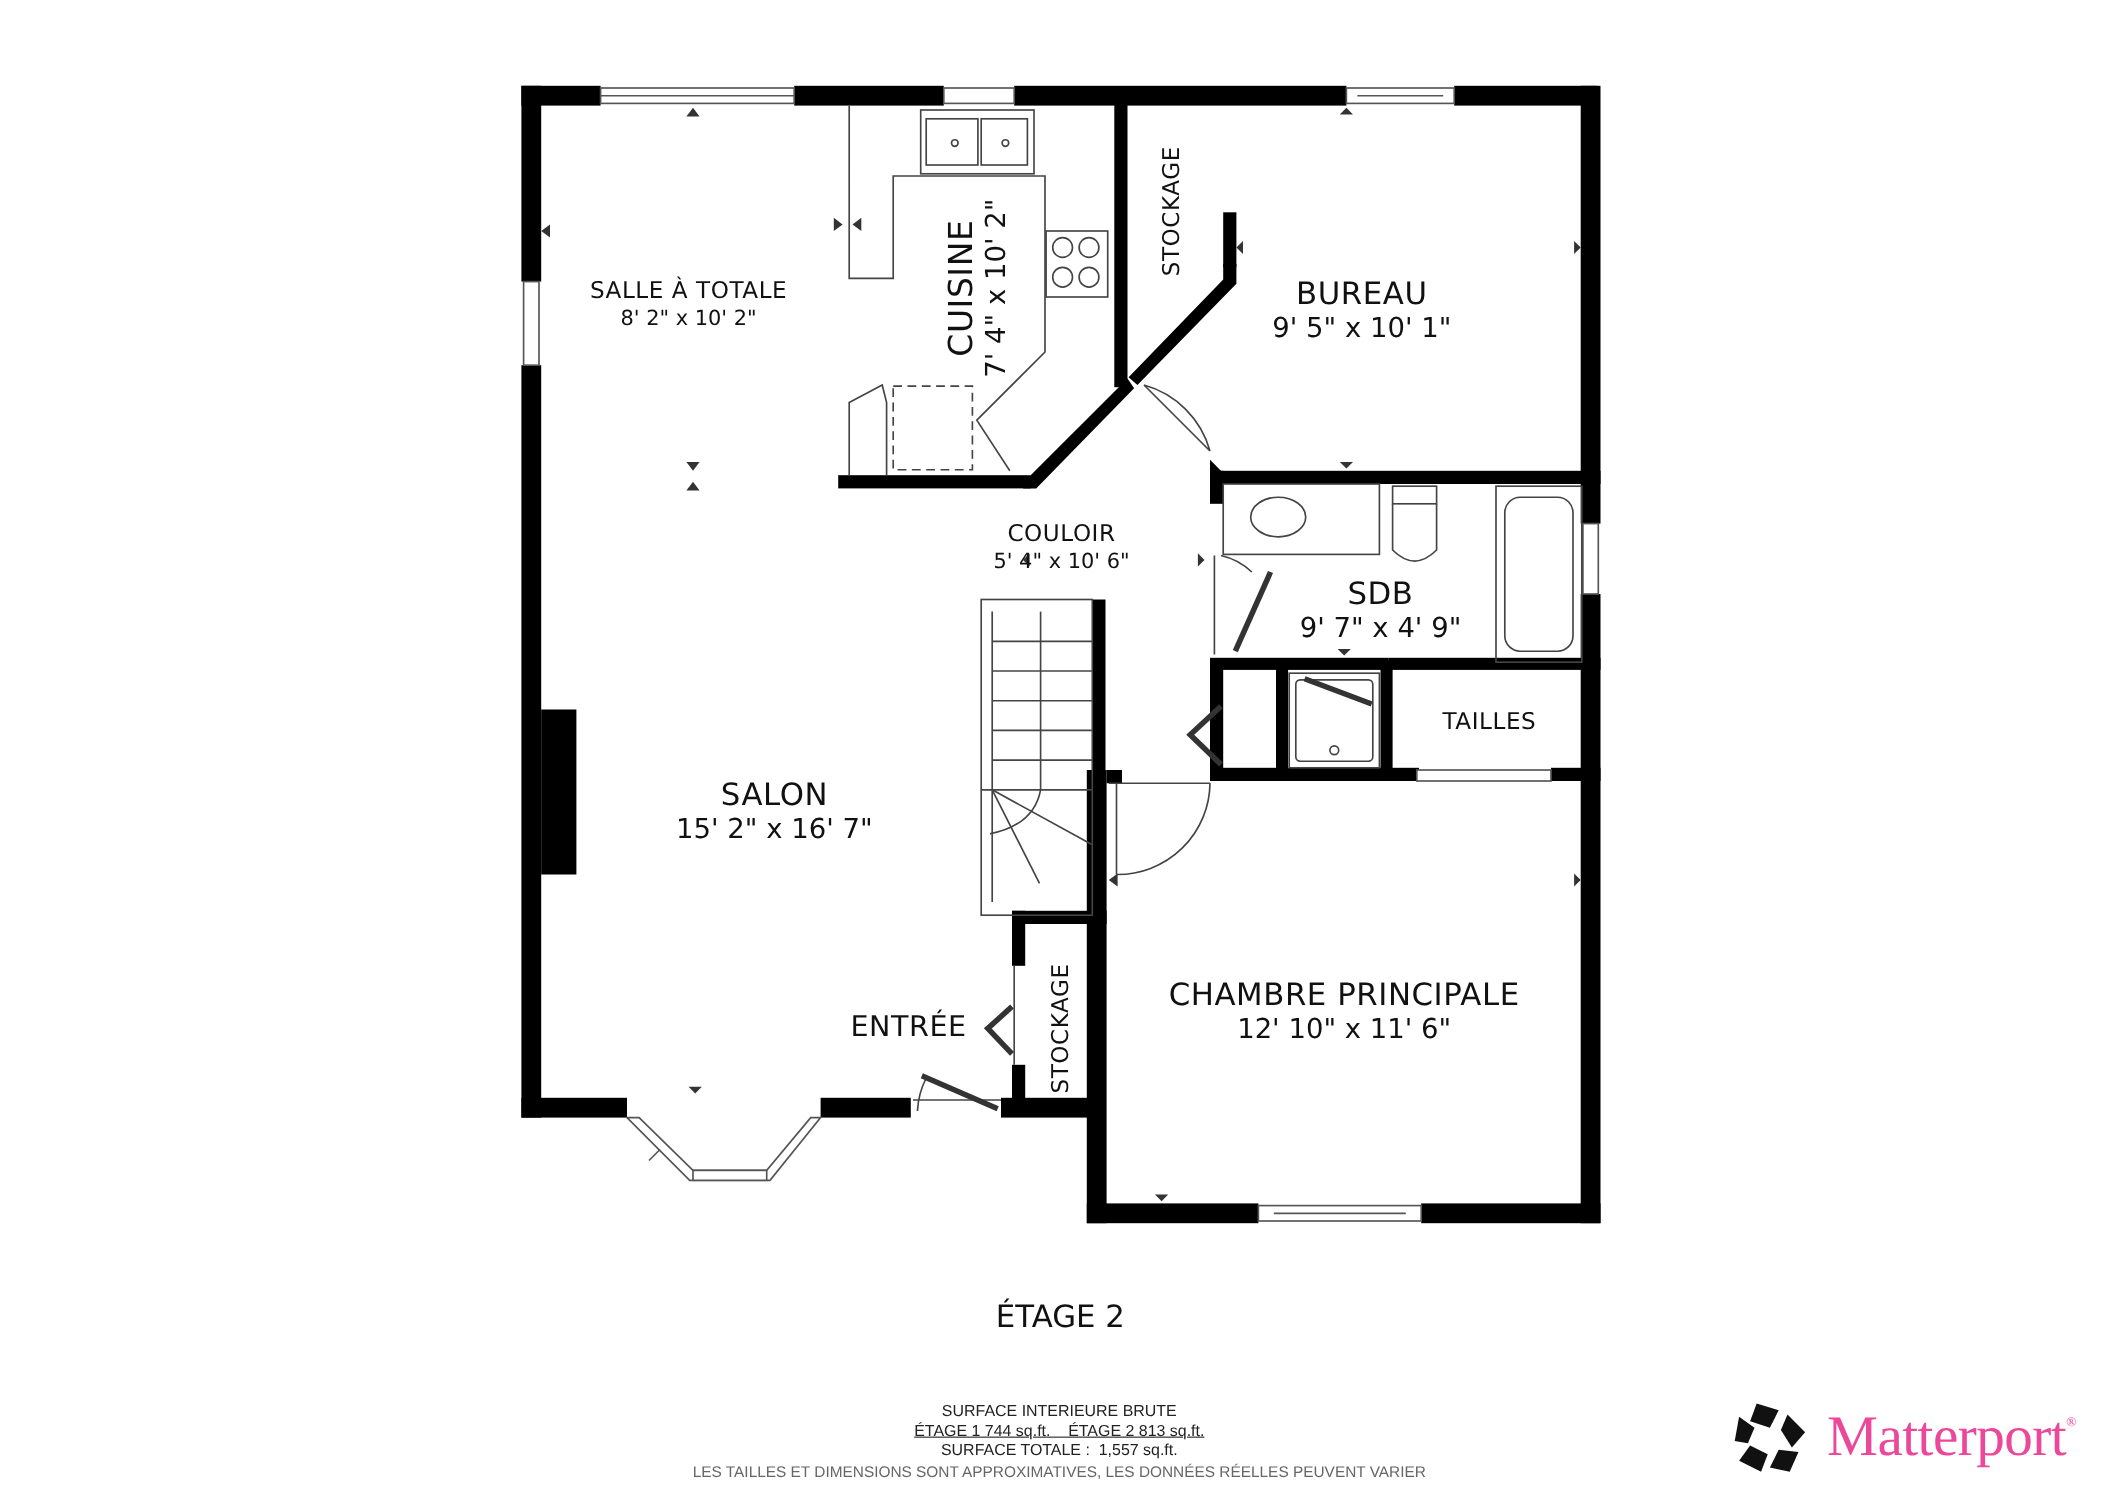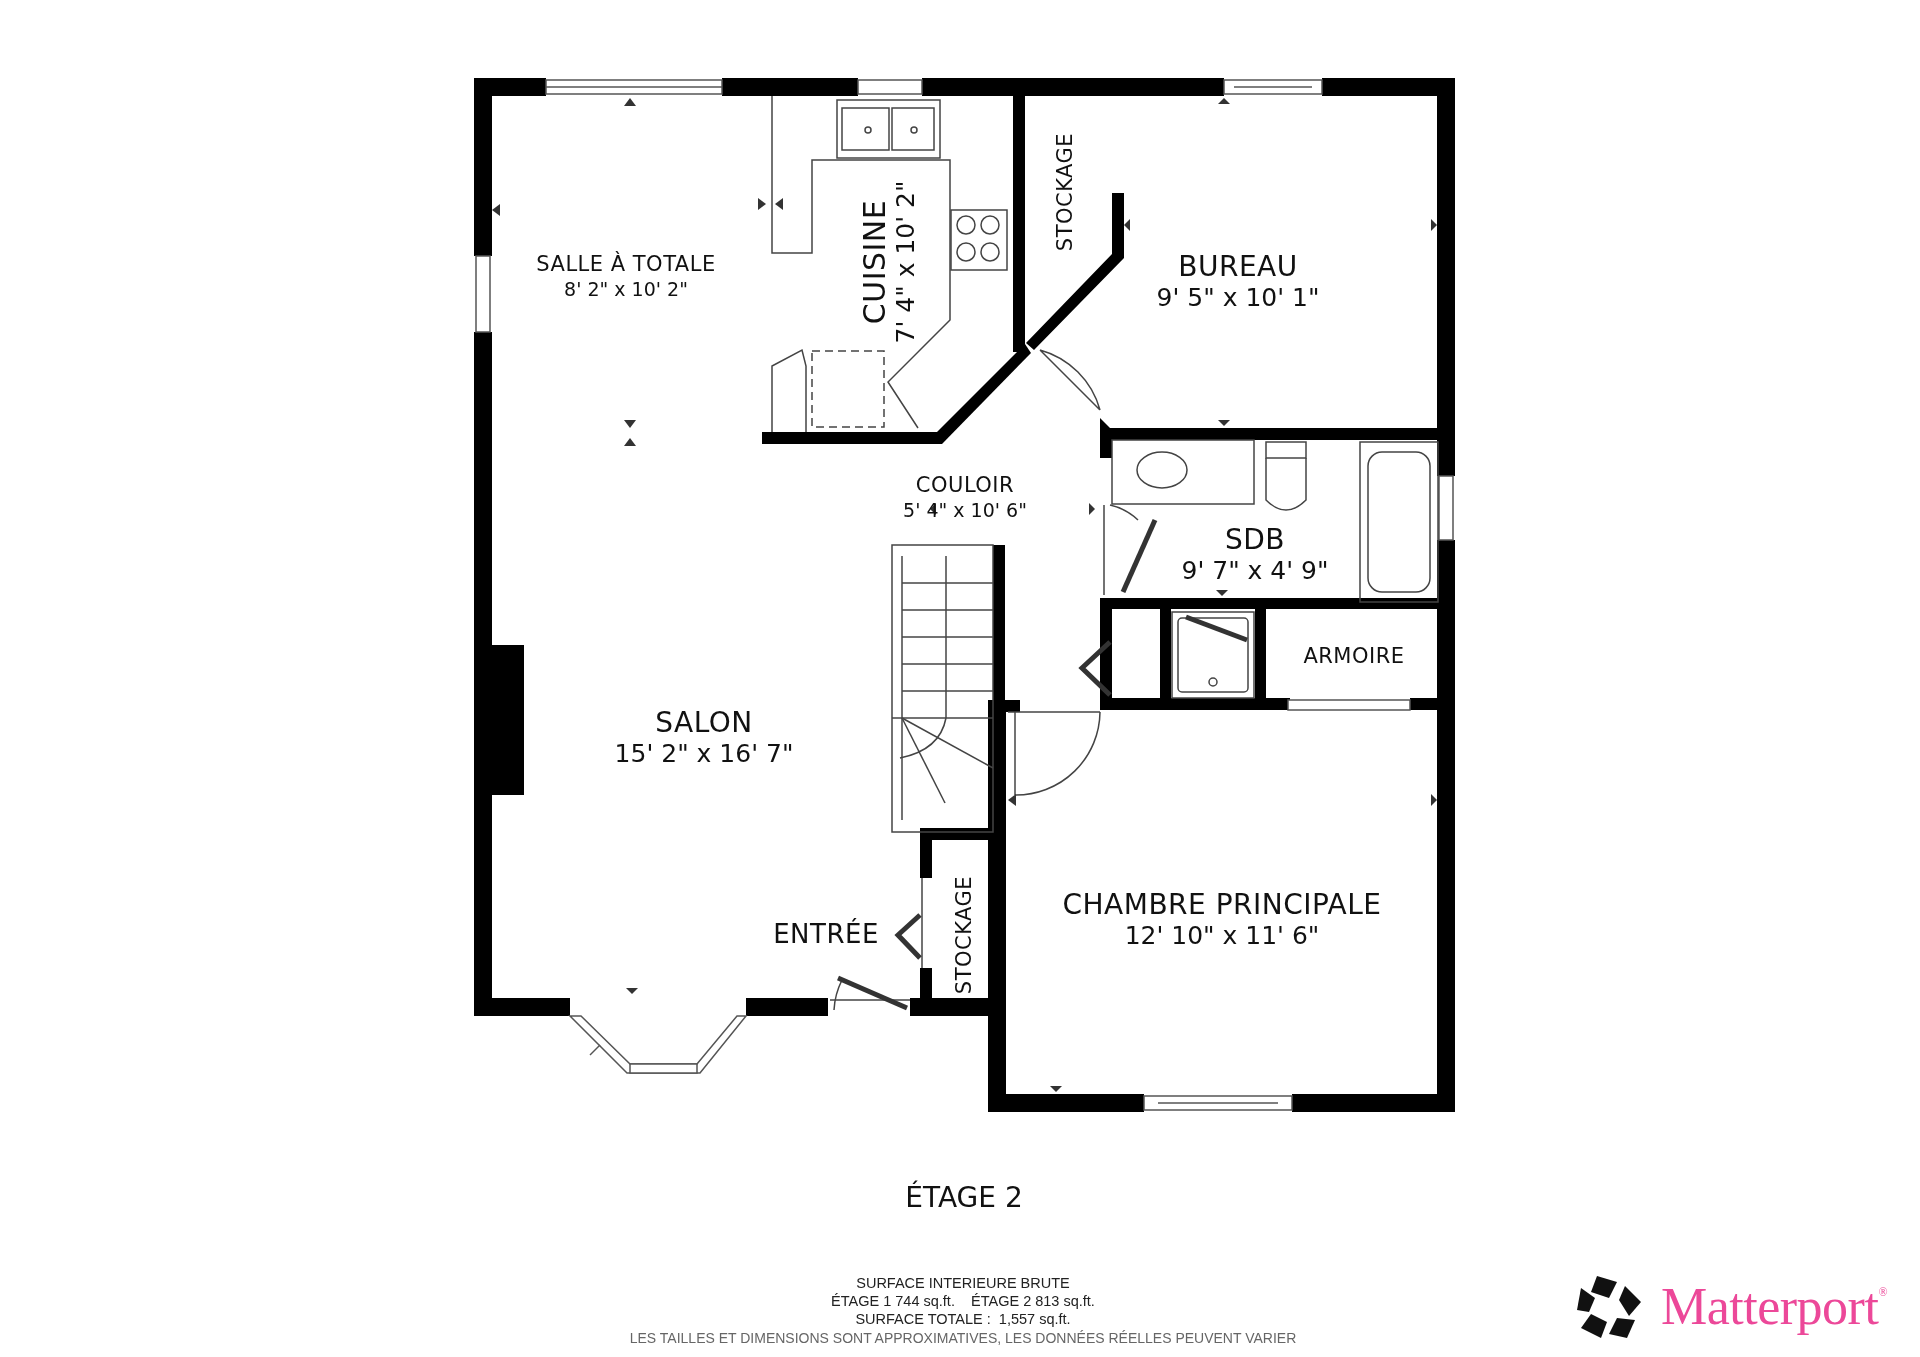--- a/index.html
+++ b/index.html
@@ -204,21 +204,21 @@
   <div class="room-name">COULOIR</div>
   <div class="room-dim">5' 4" x 10' 6"</div>
 </div>
 
 <div class="lbl" style="left:1255px; top:555px;">
   <div class="room-name">SDB</div>
   <div class="room-dim">9' 7" x 4' 9"</div>
 </div>
 
 <div class="lbl" style="left:1354px; top:656px;">
-  <div class="room-name" style="font-size:21px;">ARMOIRE</div>
+  <div class="room-name" style="font-size:21px;">TAILLES</div>
 </div>
 
 <div class="lbl" style="left:704px; top:738px;">
   <div class="room-name">SALON</div>
   <div class="room-dim">15' 2" x 16' 7"</div>
 </div>
 
 <div class="lbl" style="left:826px; top:934px;">
   <div class="room-name" style="font-size:26px;">ENTRÉE</div>
 </div>
@@ -229,21 +229,21 @@
 
 <div class="lbl" style="left:1222px; top:920px;">
   <div class="room-name">CHAMBRE PRINCIPALE</div>
   <div class="room-dim">12' 10" x 11' 6"</div>
 </div>
 
 <div class="floor-title">ÉTAGE 2</div>
 
 <div class="footer">
   <div>SURFACE INTERIEURE BRUTE</div>
-  <div style="white-space:pre;">ÉTAGE 1 744 sq.ft.    ÉTAGE 2 813 sq.ft.</div>
+  <div style="white-space:pre;text-decoration:underline;">ÉTAGE 1 744 sq.ft.    ÉTAGE 2 813 sq.ft.</div>
   <div style="white-space:pre;">SURFACE TOTALE :  1,557 sq.ft.</div>
   <div class="disclaimer">LES TAILLES ET DIMENSIONS SONT APPROXIMATIVES, LES DONNÉES RÉELLES PEUVENT VARIER</div>
 </div>
 
 <div class="logo">
   <svg width="68" height="68" viewBox="0 0 68 68">
     <g fill="#111">
       <polygon points="22,4 42,10 34,26 16,20"></polygon>
       <polygon points="50,14 66,30 54,44 44,28"></polygon>
       <polygon points="60,48 52,66 34,62 42,46"></polygon>

